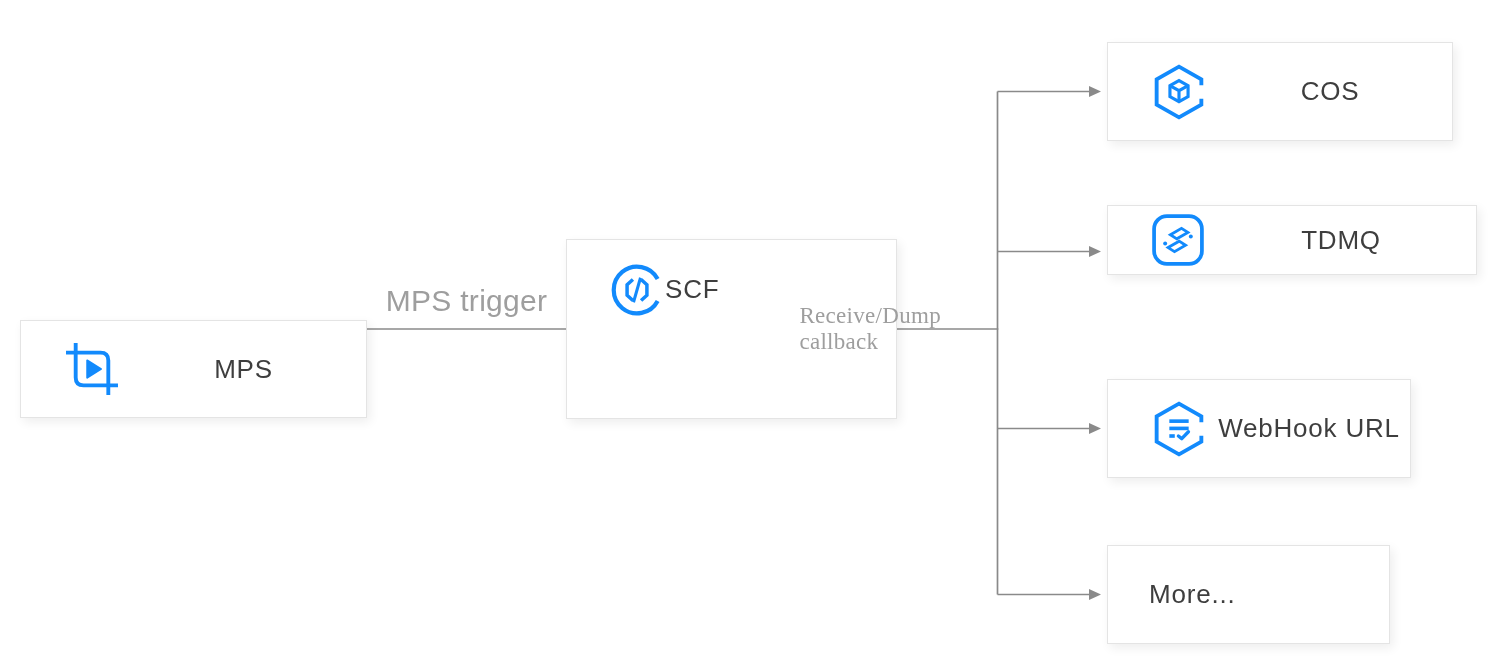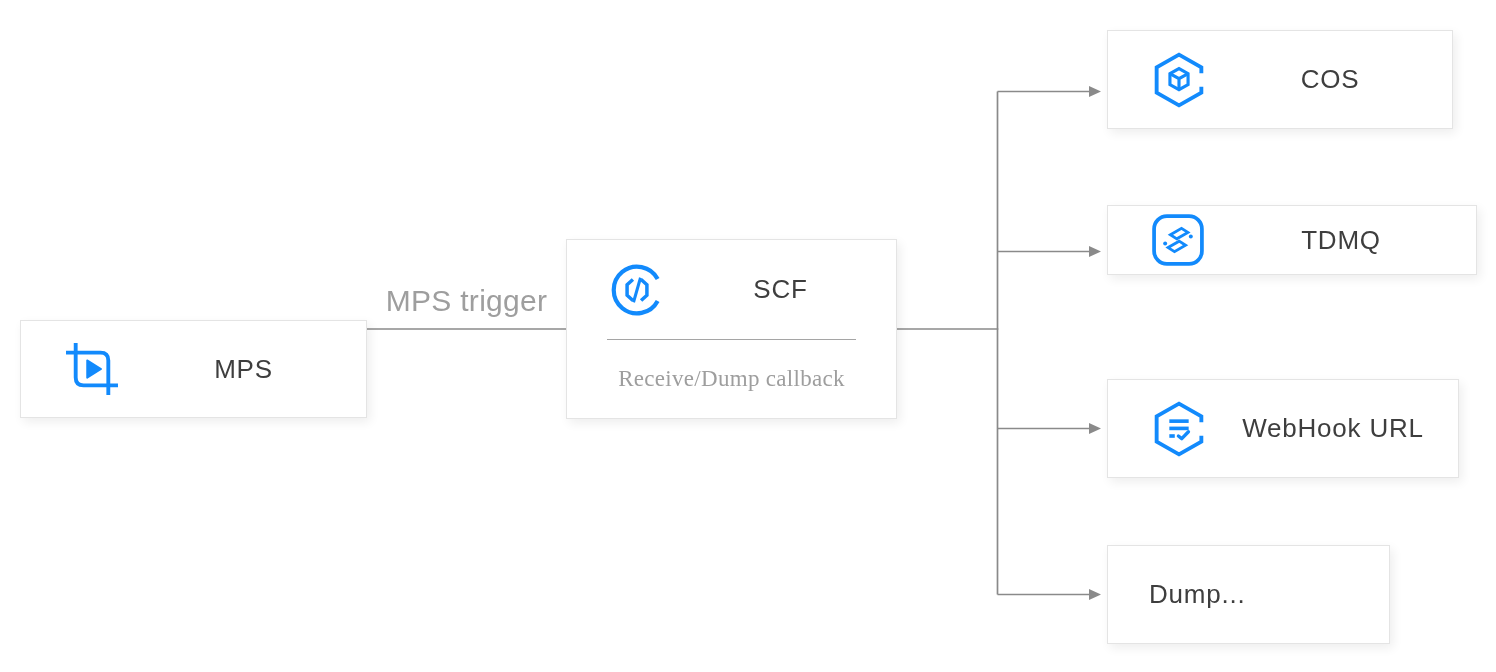--- a/index.html
+++ b/index.html
@@ -59,21 +59,21 @@
     text-align: center;
     font-size: 26px;
     letter-spacing: 0.8px;
     color: var(--title-text);
   }
   .node-label.left-align {
     text-align: left;
     padding-left: 41px;
   }
   .node.scf {
-    flex-direction: column;
+    flex-direction: row;
     align-items: stretch;
   }
   .scf-top {
     height: 99px;
     display: flex;
     align-items: center;
   }
   .scf-divider {
     border: none;
     border-top: 1px solid var(--divider-gray);
@@ -150,21 +150,21 @@
           <path d="M27.5,15 L32.5,19.5 V28.5 L27.5,33" stroke-width="3"></path>
           <path d="M27,13.5 L21,34.5" stroke-width="2.6"></path>
         </svg>
       </span>
       <span class="node-label">SCF</span>
     </div>
     <hr class="scf-divider">
     <div class="scf-bottom">Receive/Dump callback</div>
   </div>
 
-  <div class="node" style="left:1107px; top:30px; width:346px; height:99px;">
+  <div class="node" style="left:1107px; top:42px; width:346px; height:99px;">
     <div class="node-row">
       <span class="node-icon">
         <svg viewBox="0 0 48 48" fill="none" stroke="currentColor" stroke-width="3.2">
           <path d="M42.5,29.5 L42.5,34.5 L24,45 L5.5,34.5 L5.5,13.5 L24,3 L42.5,13.5 L42.5,18.5"></path>
           <path d="M16.5,18.7 L24,14.5 L31.5,18.7 L31.5,27.8 L24,32 L16.5,27.8 Z" stroke-width="2.6"></path>
           <path d="M16.5,18.7 L24,22.9 L31.5,18.7 M24,22.9 V32" stroke-width="2.6"></path>
         </svg>
       </span>
       <span class="node-label">COS</span>
     </div>
@@ -178,34 +178,34 @@
           <path d="M17.5,19.5 L27,14 L32.5,17.5 L23,23 Z" stroke-width="2.4"></path>
           <path d="M15.5,30.5 L25,25 L30.5,28.5 L21,34 Z" stroke-width="2.4"></path>
           <circle cx="13" cy="27" r="1.7" fill="currentColor" stroke="none"></circle>
           <circle cx="35" cy="21" r="1.7" fill="currentColor" stroke="none"></circle>
         </svg>
       </span>
       <span class="node-label">TDMQ</span>
     </div>
   </div>
 
-  <div class="node" style="left:1107px; top:379px; width:352px; height:99px;">
+  <div class="node" style="left:1107px; top:379px; width:304px; height:99px;">
     <div class="node-row">
       <span class="node-icon">
         <svg viewBox="0 0 48 48" fill="none" stroke="currentColor" stroke-width="3.2">
           <path d="M42.5,29.5 L42.5,34.5 L24,45 L5.5,34.5 L5.5,13.5 L24,3 L42.5,13.5 L42.5,18.5"></path>
           <path d="M16,17.5 H32" stroke-width="3"></path>
           <path d="M16,23.5 H32" stroke-width="3"></path>
           <path d="M16,29.8 H20.5" stroke-width="3"></path>
           <path d="M23.5,29.8 L26.3,32 L31.8,26.3" stroke-width="2.8" stroke-linecap="round" stroke-linejoin="round"></path>
         </svg>
       </span>
       <span class="node-label">WebHook URL</span>
     </div>
   </div>
 
   <div class="node" style="left:1107px; top:545px; width:283px; height:99px;">
     <div class="node-row">
-      <span class="node-label left-align">Dump...</span>
+      <span class="node-label left-align">More...</span>
     </div>
   </div>
 
 </div>
 
 </body></html>

